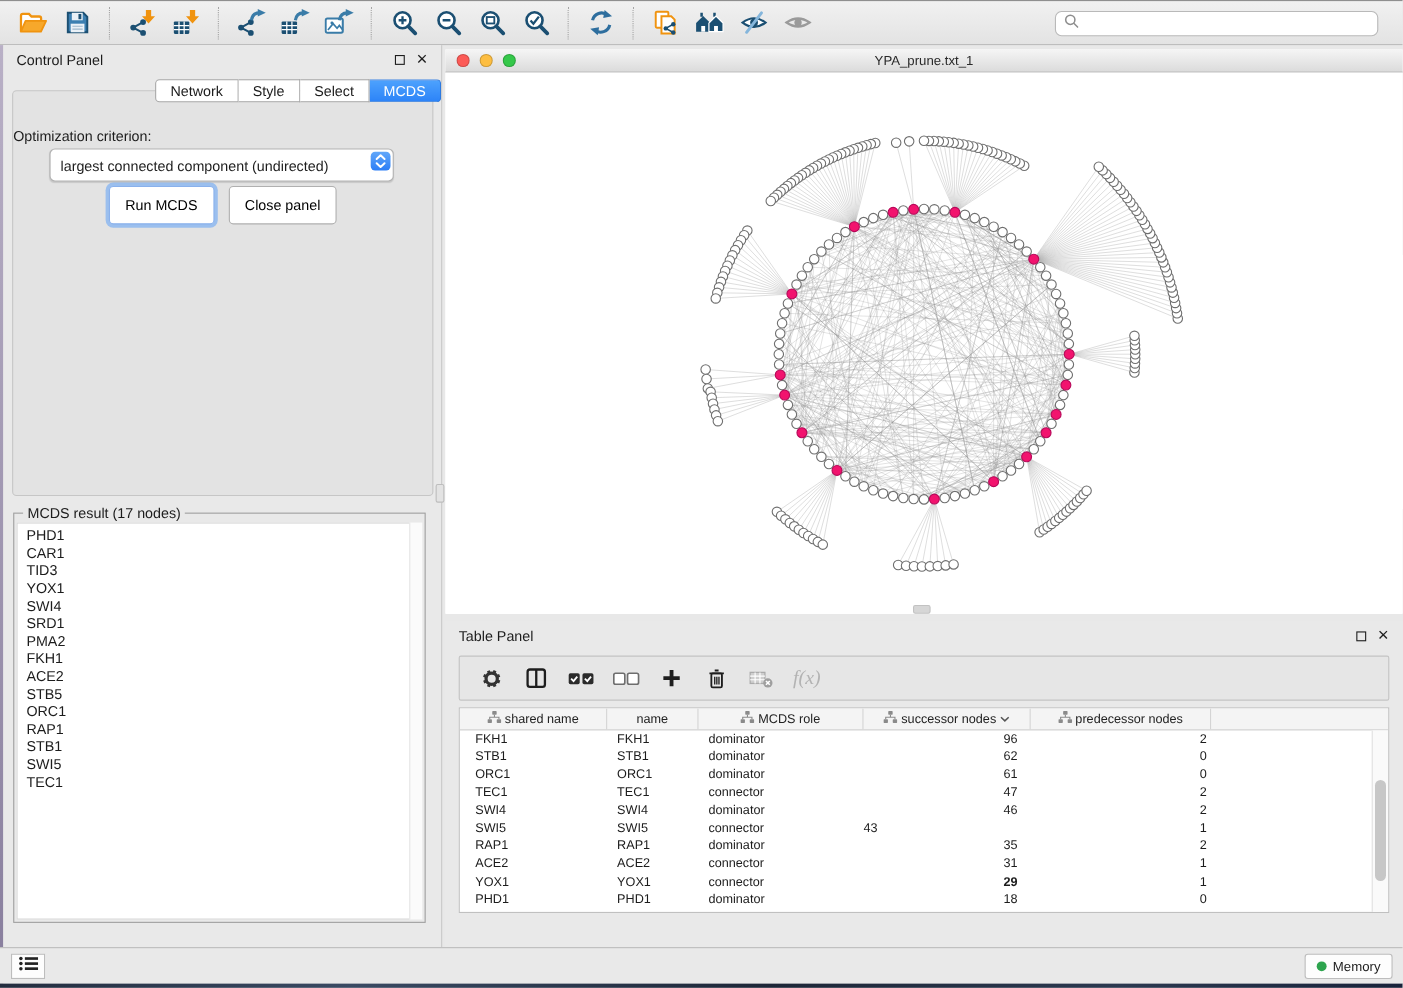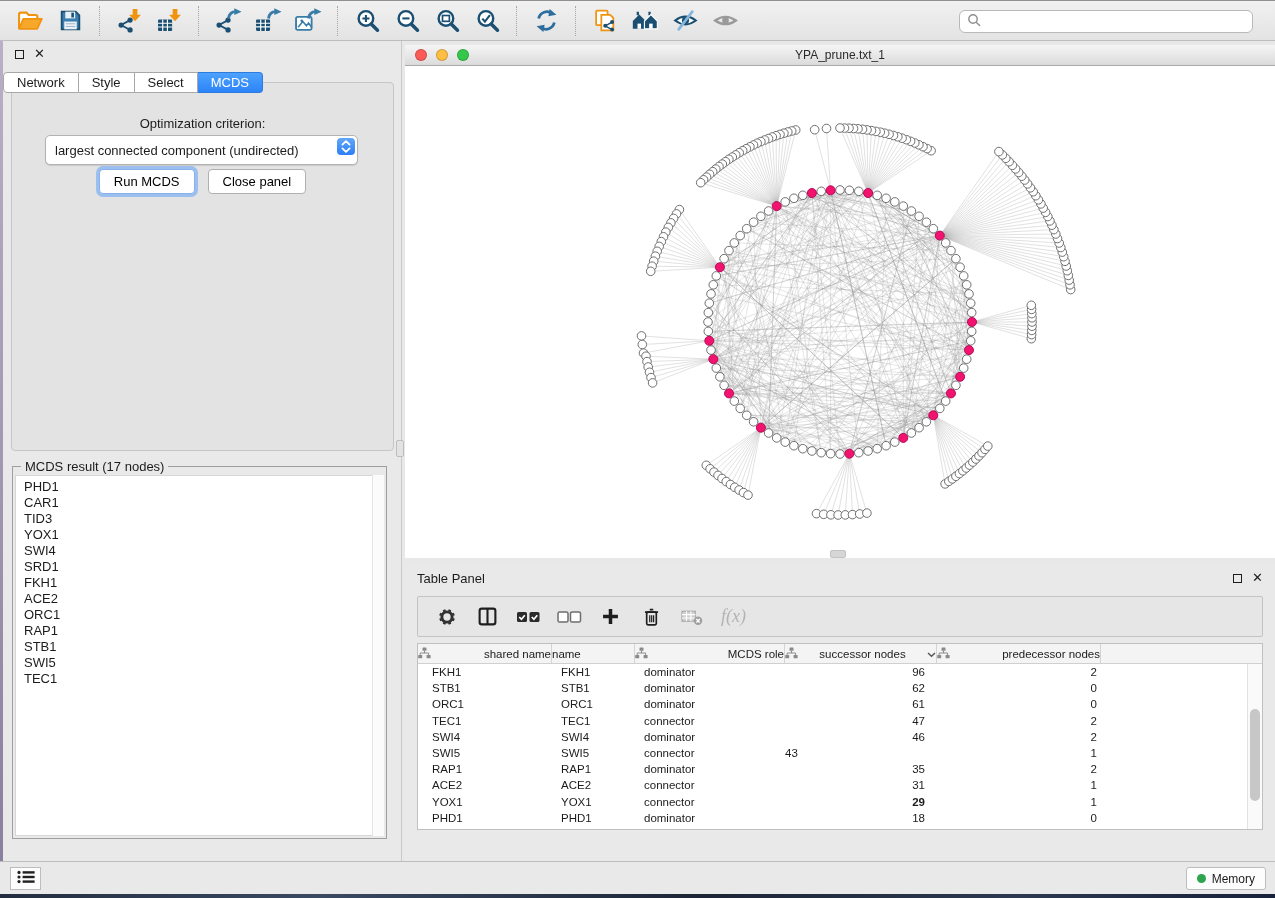--- a/index.html
+++ b/index.html
@@ -23,27 +23,27 @@
   .win-btns{display:flex;gap:10px;align-items:center}
   .float-btn{width:9px;height:9px;border:1.5px solid #1d1d1d;background:transparent}
   .close-btn{font-size:13px;font-weight:700;line-height:10px;color:#1d1d1d}
 
   .seg{display:flex}
   .seg .tab{height:21px;line-height:19px;padding:0 13px;font-size:13px;background:#fff;border:1px solid #a8a8a8;border-left:none;color:#1c1c1c}
   .seg .tab:first-child{border-left:1px solid #a8a8a8;border-radius:4px 0 0 4px}
   .seg .tab:last-child{border-radius:0 4px 4px 0}
   .seg .tab.sel{background:linear-gradient(#4da2fd,#2d84f8);border-color:#2d7ae0;color:#fff}
 
-  .cp-tabs{position:absolute;left:0;top:31px;width:100%;display:flex;justify-content:flex-start;z-index:2}
+  .cp-tabs{position:absolute;left:0;top:31px;width:100%;display:flex;justify-content:flex-end;z-index:2}
   .cp-sub{position:absolute;left:8px;top:41px;width:383px;height:369px;background:#e3e3e3;border:1px solid #c6c6c6;border-radius:4px}
-  .opt-label{text-align:center;padding-top:33px;font-size:13px}
+  .opt-label{padding-top:33px;font-size:13px}
   .mac-select{position:absolute;left:33px;top:52px;width:313px;height:30px;background:#fff;border:1px solid #b3b3b3;border-radius:5px;font-size:13px;display:flex;align-items:center;padding-left:9px;box-shadow:0 1px 1px rgba(0,0,0,.12)}
   .stepper{position:absolute;right:2px;top:2px;width:18px;height:17px;border-radius:4px;background:linear-gradient(#61a7f9,#2c7ef6)}
   .btn-row{position:absolute;left:0;top:86px;width:100%;display:flex;justify-content:center;gap:13px}
-  .mac-btn{height:25px;padding:0 14px;background:#fff;border:1px solid #b0b0b0;border-radius:4px;font-size:13px;line-height:21px}
+  .mac-btn{height:35px;padding:0 14px;background:#fff;border:1px solid #b0b0b0;border-radius:4px;font-size:13px;line-height:21px}
   .mac-btn.focused{box-shadow:0 0 0 3px rgba(106,166,245,.6);border-color:#8ab1ec}
 
   .result-group{position:absolute;left:9px;top:425px;width:375px;height:373px;border:1px solid #9f9f9f}
   .result-label{position:absolute;left:8px;top:-8px;background:#e9e9e9;padding:0 4px;font-size:13px}
   .result-list{position:absolute;left:2px;right:2px;top:8px;bottom:2px;background:#fff;border:1px solid #d7d7d7;padding:3px 0 0 8px;font-size:13px;line-height:16px;overflow:hidden}
   .result-scroll{position:absolute;right:2px;top:8px;width:12px;bottom:2px;background:#fbfbfb;border-left:1px solid #e5e5e5}
 
   
   .netwin{position:absolute;left:405px;top:45px;width:870px;height:513px;background:#fff}
   .net-title{height:21px;background:linear-gradient(#f5f5f5,#dbdbdb);border-bottom:1px solid #a9a9a9;position:relative;display:flex;align-items:center;justify-content:center;font-size:12px;color:#2a2a2a}
@@ -55,21 +55,21 @@
   .grip-h{position:absolute;left:830px;top:550px;width:16px;height:8px;background:#d6d6d6;border:1px solid #c2c2c2;border-radius:2px;z-index:3}
 
   
   .tpanel{position:absolute;left:405px;top:565px;width:870px;height:296px;background:#e9e9e9}
   .tp-toolbar{position:absolute;left:12px;top:31px;width:846px;height:41px;background:#e6e6e6;border:1px solid #c4c4c4;border-radius:2px;display:flex;align-items:center;padding-left:10px;gap:4px}
   .tp-icon{width:37px;height:34px;display:flex;align-items:center;justify-content:center}
   .fx{font-family:"Liberation Serif","DejaVu Serif",serif;font-style:italic;font-size:18px;color:#b3b3b3}
 
   .dtable{position:absolute;left:12px;top:78px;width:846px;height:187px;background:#fff;border:1px solid #c0c0c0;overflow:hidden}
   .thead{display:flex;height:20px;background:#f4f4f4;border-bottom:1px solid #d0d0d0;font-size:11.5px;color:#222}
-  .th{display:flex;align-items:center;justify-content:space-between;gap:3px;border-right:1px solid #d4d4d4;height:100%;overflow:hidden}
+  .th{display:flex;align-items:center;justify-content:center;gap:3px;border-right:1px solid #d4d4d4;height:100%;overflow:hidden}
   .tr{display:flex;height:16.2px;font-size:11.5px;align-items:center}
   .td{white-space:nowrap;overflow:hidden}
   .vscroll{position:absolute;right:0;top:20px;bottom:0;width:15px;background:#fafafa;border-left:1px solid #e2e2e2}
   .vthumb{position:absolute;left:2px;right:2px;top:45px;height:92px;background:#c7c7c7;border-radius:6px}
   .tp-tabs{position:absolute;left:0;top:268px;width:100%;display:flex;justify-content:center}
 
   
   .statusbar{position:absolute;left:0;top:861px;width:1275px;height:33px;background:#e9e9e9;border-top:1px solid #bcbcbc}
   .list-btn{position:absolute;left:10px;top:5px;width:31px;height:23px;background:#fdfdfd;border:1px solid #bdbdbd;display:flex;align-items:center;justify-content:center}
   .mem-btn{position:absolute;right:9px;top:5px;height:23px;background:#fdfdfd;border:1px solid #bdbdbd;border-radius:3px;display:flex;align-items:center;gap:6px;padding:0 10px;font-size:12px}
@@ -231,20 +231,21 @@
     </span>
     <input placeholder="" style="">
   </div>
 </div>
 
 <div class="left-strip"></div>
 <div class="bottom-strip"></div>
 
 <div class="cpanel">
   <div class="panel-head">
+    <span class="title">Control Panel</span>
     <span class="win-btns">
       <span class="float-btn"></span>
       <span class="close-btn">✕</span>
     </span>
   </div>
   <div class="cp-tabs seg" id="cp-tabs">
       <span class="tab">Network</span>
       <span class="tab">Style</span>
       <span class="tab">Select</span>
       <span class="tab sel">MCDS</span>
@@ -269,22 +270,24 @@
   </div>
   <div class="result-group">
     <span class="result-label">MCDS result (17 nodes)</span>
     <div class="result-list" id="mcds-list">
         <div>PHD1</div>
         <div>CAR1</div>
         <div>TID3</div>
         <div>YOX1</div>
         <div>SWI4</div>
         <div>SRD1</div>
+        <div>PMA2</div>
         <div>FKH1</div>
         <div>ACE2</div>
+        <div>STB5</div>
         <div>ORC1</div>
         <div>RAP1</div>
         <div>STB1</div>
         <div>SWI5</div>
         <div>TEC1</div>
       </div>
     <div class="result-scroll"></div>
   </div>
 </div>
 

